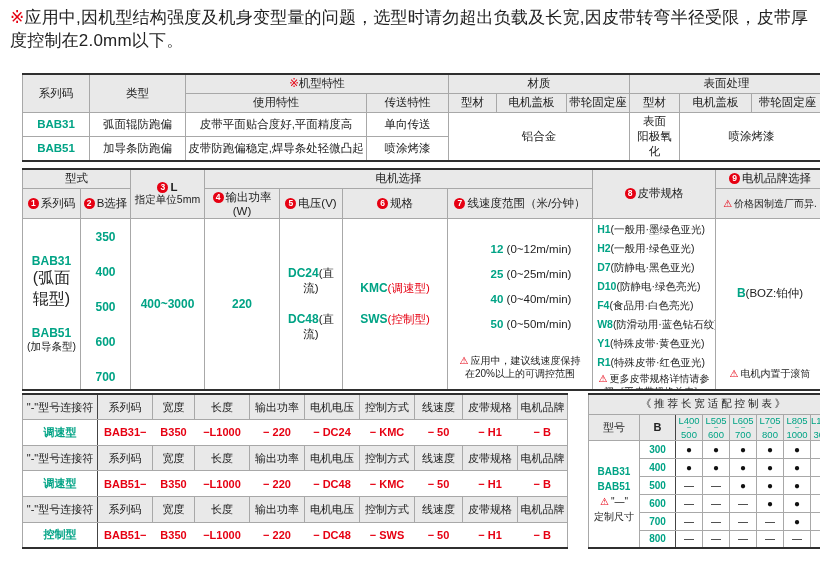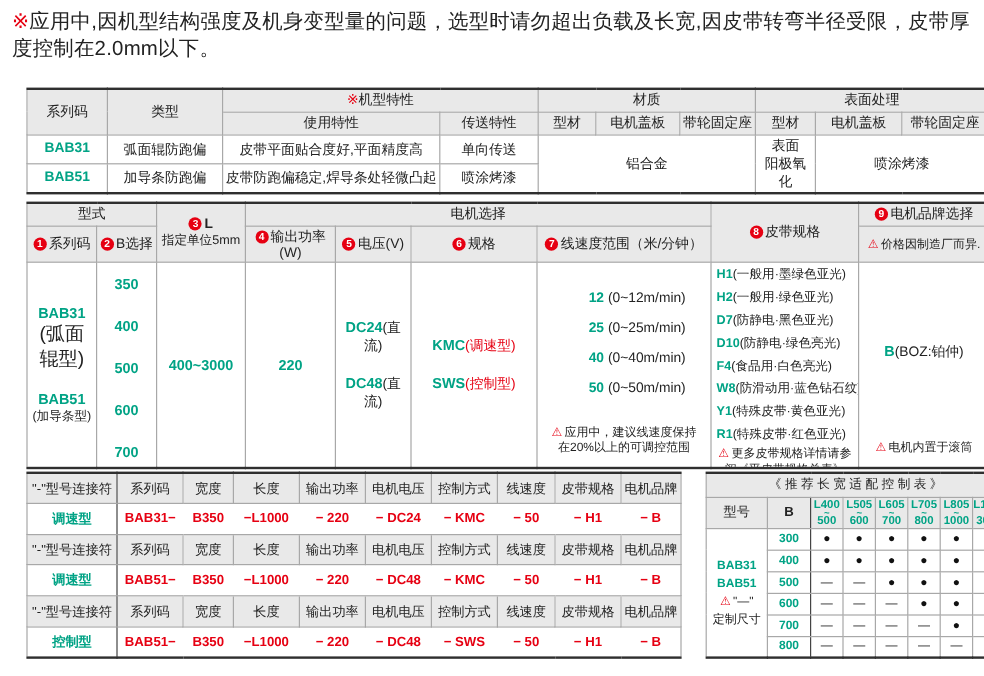--- a/index.html
+++ b/index.html
@@ -47,21 +47,21 @@
   table.t3 { width:545px; }
   .t3 td { height:21px; font-size:11px; padding:0 1px; white-space:nowrap; }
   .t3 .title td { height:20px; letter-spacing:2px; }
   .t3 td.lab { border-right:1.5px solid #444; }
   table.t4 { width:249px; }
   .t4 td { font-size:10px; padding:0; }
   .t4 .title td { height:20px; }
   .t4 .lh td { height:26px; line-height:9px; }
   .t4 .dr td { height:18px; }
   .t4 td.bcol { border-right:1.5px solid #444; }
-  .lr { color:#00a385; font-weight:bold; font-size:9.5px; }
+  .lr { color:#00a385; font-weight:normal; font-size:9.5px; }
   .lr .tld { display:block; font-size:8px; line-height:5px; }
   .lr span { display:block; }
   .modelcell { font-size:10px; line-height:15px; }
   .dotc { font-size:9px; color:#111; }
 </style>
 </head>
 <body>
 
 <div class="page">
 

